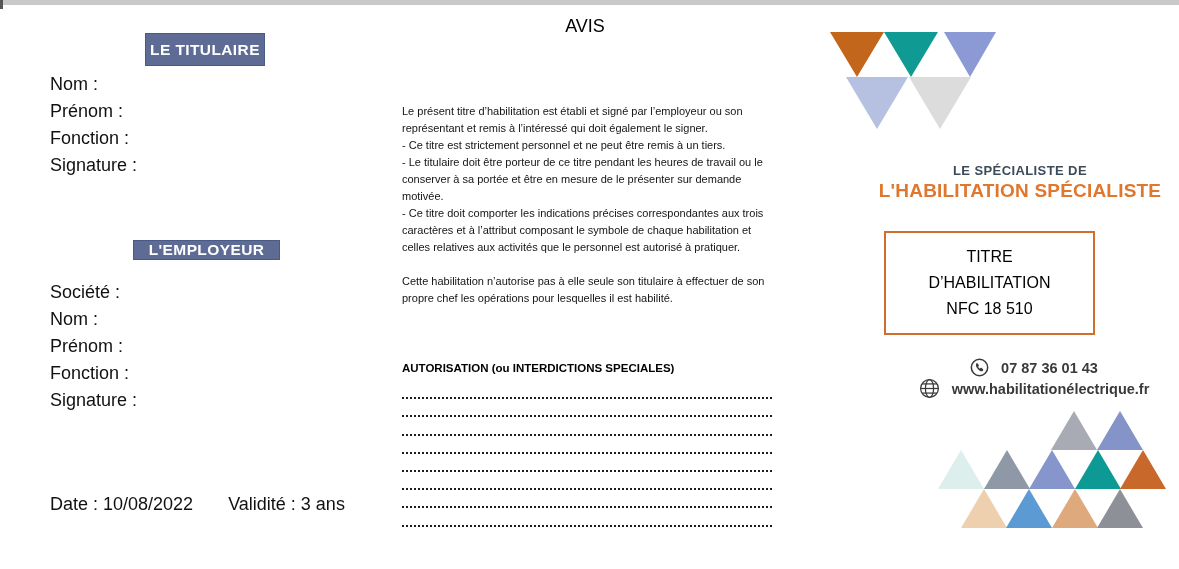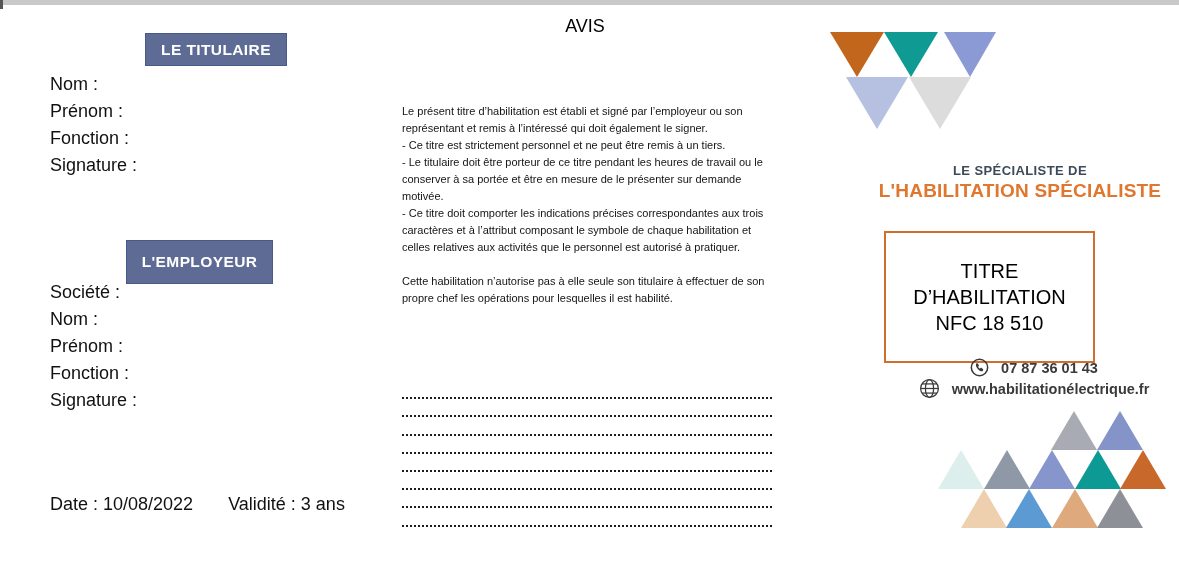--- a/index.html
+++ b/index.html
@@ -11,22 +11,22 @@
   #page{position:absolute;inset:0;}
   .top-bar{position:absolute;left:0;top:0;width:1179px;height:5px;background:#c9c9c9;}
   .corner-tick{position:absolute;left:0;top:0;width:3px;height:9px;background:#555;}
 
   
   .badge{
     position:absolute;background:#5e6c95;border:1px solid #4a5a86;
     color:#ffffff;font-weight:bold;font-size:15.5px;letter-spacing:.4px;
     display:flex;align-items:center;justify-content:center;box-sizing:border-box;
   }
-  .badge-titulaire{left:145px;top:33px;width:142px;height:33px;}
-  .badge-employeur{left:126px;top:240px;width:147px;height:44px;align-items:center;}
+  .badge-titulaire{left:145px;top:33px;width:120px;height:33px;}
+  .badge-employeur{left:133px;top:240px;width:147px;height:20px;align-items:center;}
   .fields{position:absolute;left:50px;font-size:18px;line-height:27px;color:#111;}
   .fields-titulaire{top:71px;}
   .fields-employeur{top:279px;}
   .date-row{position:absolute;left:50px;top:494px;font-size:18px;color:#111;}
   .date-row .validity{margin-left:30px;}
 
   
   .avis-title{position:absolute;left:395px;top:16px;width:380px;text-align:center;
     font-weight:normal;font-size:18px;color:#000;}
   .avis-body{position:absolute;left:402px;top:103px;width:378px;font-size:11px;
@@ -36,24 +36,24 @@
     font-weight:bold;font-size:11.5px;color:#000;}
   .dotted-wrap{position:absolute;left:402px;top:381px;width:370px;}
   .dotted-line{height:16.2px;border-bottom:2px dotted #1c1c1c;}
 
   
   .tri{position:absolute;width:0;height:0;}
   .tagline{position:absolute;left:870px;top:163px;width:300px;text-align:center;}
   .tagline-top{font-size:13px;font-weight:bold;color:#3d4a5a;letter-spacing:.4px;}
   .tagline-main{font-size:19px;font-weight:bold;color:#e0772e;letter-spacing:.2px;margin-top:2px;}
   .title-box{
-    position:absolute;left:884px;top:231px;width:211px;height:132px;box-sizing:border-box;
+    position:absolute;left:884px;top:231px;width:211px;height:104px;box-sizing:border-box;
     border:2.5px solid #cf6f2d;display:flex;flex-direction:column;
     align-items:center;justify-content:center;text-align:center;
-    font-size:20px;line-height:26px;color:#000;
+    font-size:16px;line-height:26px;color:#000;
   }
   .contact{position:absolute;left:903px;top:357px;width:262px;}
   .contact-row{display:flex;align-items:center;justify-content:center;gap:12px;
     font-size:14.5px;font-weight:bold;color:#3a3a3a;height:21px;}
   .icon{display:inline-flex;align-items:center;justify-content:center;}
 </style>
 </head>
 <body>
 
 <div id="page">
@@ -87,20 +87,21 @@
   </div>
 
   <div class="avis-title">AVIS</div>
   <div class="avis-body">
     <div>Le présent titre d’habilitation est établi et signé par l’employeur ou son représentant et remis à l’intéressé qui doit également le signer.</div>
     <div>- Ce titre est strictement personnel et ne peut être remis à un tiers.</div>
     <div>- Le titulaire doit être porteur de ce titre pendant les heures de travail ou le conserver à sa portée et être en mesure de le présenter sur demande motivée.</div>
     <div>- Ce titre doit comporter les indications précises correspondantes aux trois caractères et à l’attribut composant le symbole de chaque habilitation et celles relatives aux activités que le personnel est autorisé à pratiquer.</div>
     <div class="avis-closing">Cette habilitation n’autorise pas à elle seule son titulaire à effectuer de son propre chef les opérations pour lesquelles il est habilité.</div>
   </div>
+  <div class="auth-heading">AUTORISATION (ou INTERDICTIONS SPECIALES)</div>
   <div class="dotted-wrap">
       <div class="dotted-line"></div>
       <div class="dotted-line"></div>
       <div class="dotted-line"></div>
       <div class="dotted-line"></div>
       <div class="dotted-line"></div>
       <div class="dotted-line"></div>
       <div class="dotted-line"></div>
       <div class="dotted-line"></div>
     </div>

